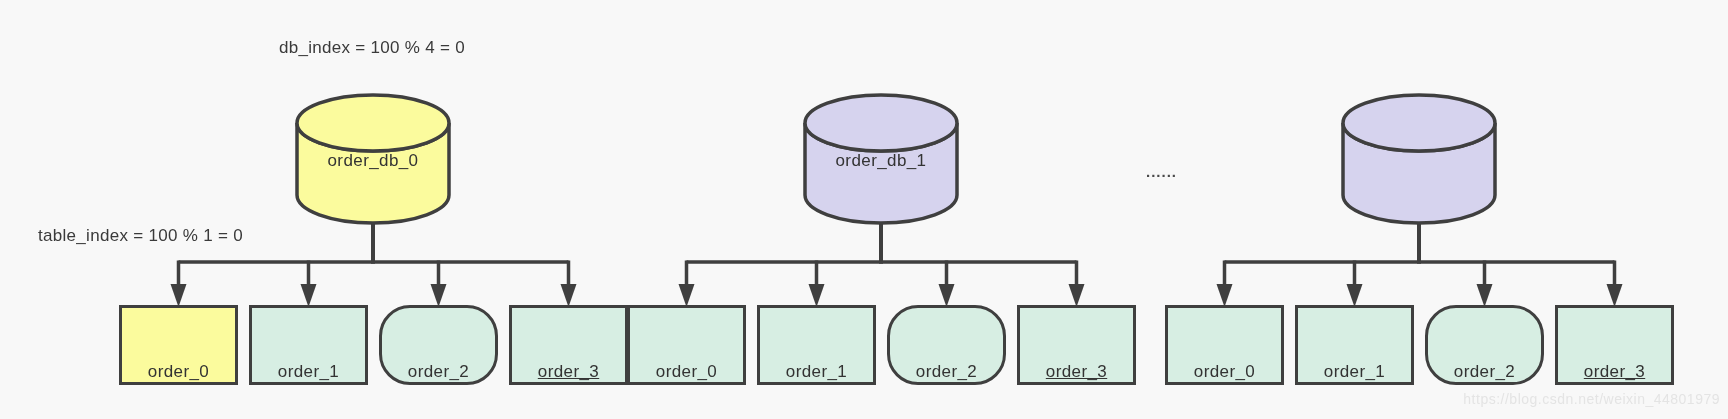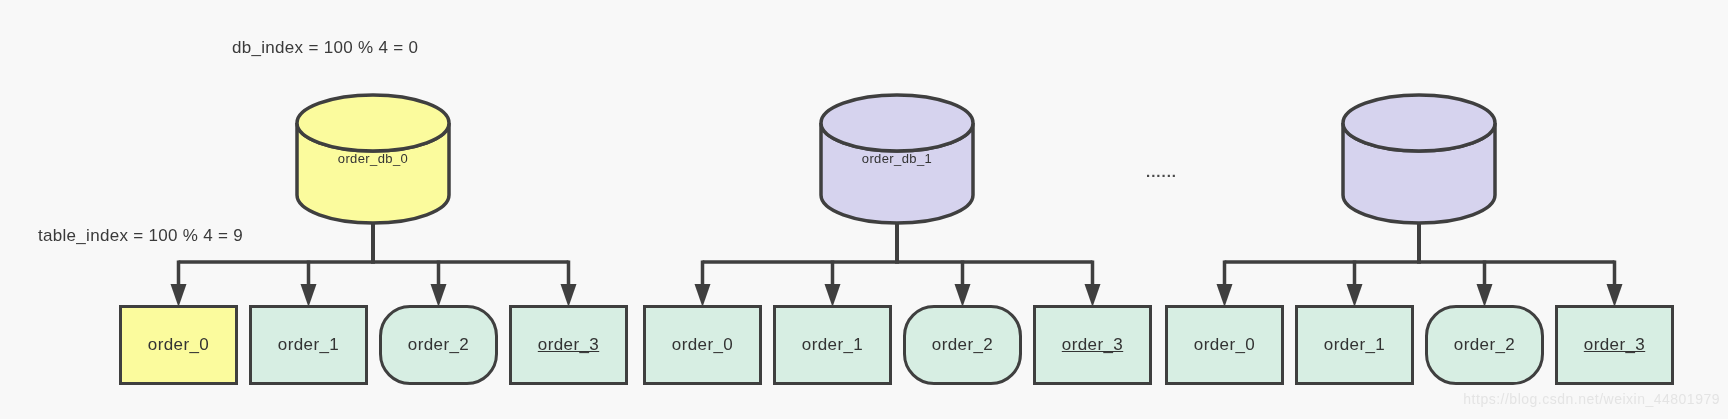--- a/index.html
+++ b/index.html
@@ -5,56 +5,56 @@
   html,body{margin:0;padding:0;}
   body{font-family:"Liberation Sans",sans-serif;}
   .canvas{
     position:relative;width:1728px;height:419px;overflow:hidden;
     background:#f8f8f8;
   }
   .formula{
     position:absolute;font-size:17px;color:#3a3a3a;letter-spacing:.3px;
     white-space:nowrap;
   }
-  .formula.db{left:232px;top:38px;width:280px;text-align:left;}
+  .formula.db{left:232px;top:38px;width:280px;text-align:center;}
   .formula.table{left:38px;top:226px;}
   .ellipsis{
     position:absolute;left:1146px;top:163px;font-size:15px;color:#4a4a4a;
     letter-spacing:1px;font-weight:bold;
   }
   .watermark{
     position:absolute;right:8px;top:391px;font-size:14px;color:#e4e4e4;
     letter-spacing:.5px;
   }
   .group{position:absolute;top:0;width:509px;height:419px;}
   .group.g0{left:119px;}
-  .group.g1{left:643px;}
+  .group.g1{left:627px;}
   .group.g2{left:1165px;}
   .group svg{position:absolute;left:0;top:0;}
   .cyl-label{
     position:absolute;left:178px;top:151px;width:152px;text-align:center;
-    font-size:13px;color:#333;letter-spacing:.4px;white-space:nowrap;
+    font-size:17px;color:#333;letter-spacing:.4px;white-space:nowrap;
   }
   .tbl{
     position:absolute;top:305px;width:119px;height:80px;box-sizing:border-box;
-    border:3px solid #3f3f3f;display:flex;align-items:center;justify-content:center;
+    border:3px solid #3f3f3f;display:flex;align-items:flex-end;justify-content:center;
     font-size:17px;color:#333;letter-spacing:.4px;
   }
   .tbl.t0{left:0;}
   .tbl.t1{left:130px;}
   .tbl.t2{left:260px;border-radius:31px;}
   .tbl.t3{left:390px;text-decoration:underline;}
 </style>
 </head>
 <body>
 
 <div class="canvas" style="background: rgb(248, 248, 248);">
 
   <div class="formula db">db_index = 100 % 4 = 0</div>
-  <div class="formula table">table_index = 100 % 4 = 9</div>
+  <div class="formula table">table_index = 100 % 1 = 0</div>
   <div class="ellipsis">......</div>
   <div class="watermark" style="color: rgb(228, 228, 228);">https://blog.csdn.net/weixin_44801979</div>
 
   <div class="group g0">
     <svg width="509" height="419" viewBox="0 0 509 419">
       <g fill="none" stroke="#3f3f3f" stroke-width="3.5">
         <line x1="254" y1="221" x2="254" y2="263.75" stroke-width="4"></line>
         <line x1="59.5" y1="262" x2="449.5" y2="262"></line>
         <line x1="59.5" y1="260.5" x2="59.5" y2="287"></line>
         <line x1="189.5" y1="260.5" x2="189.5" y2="287"></line>

